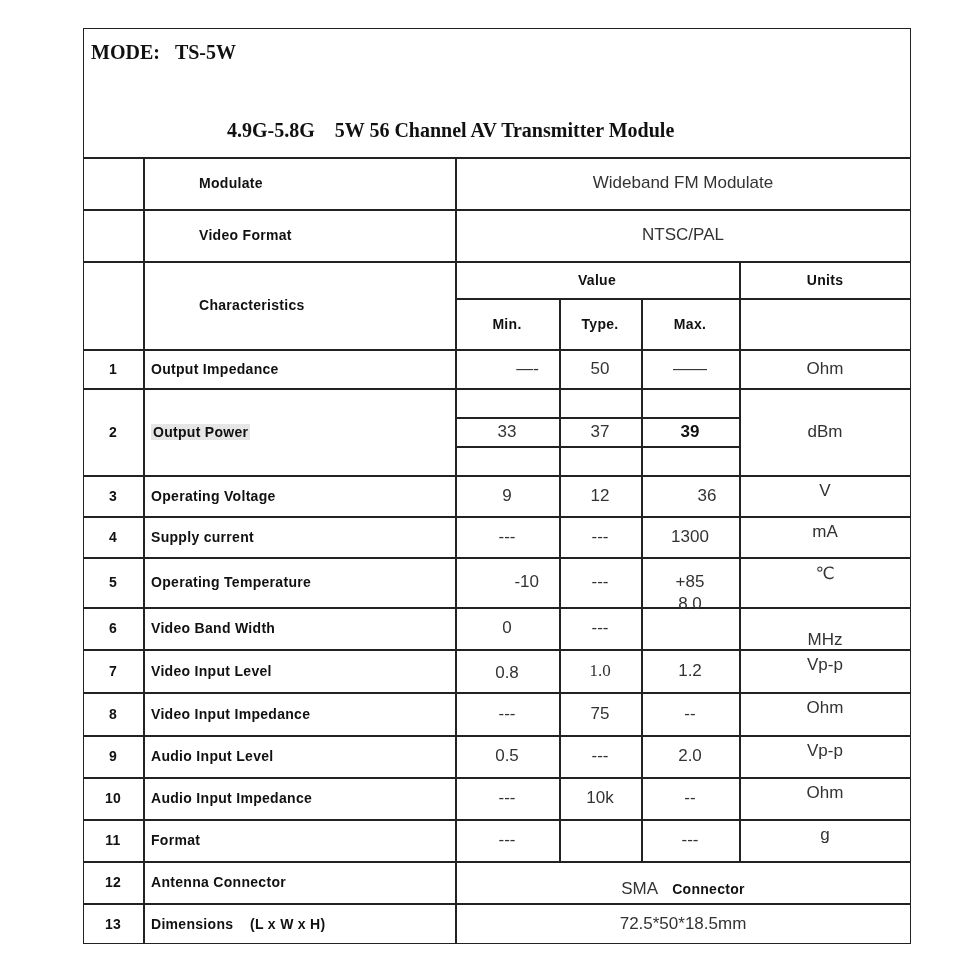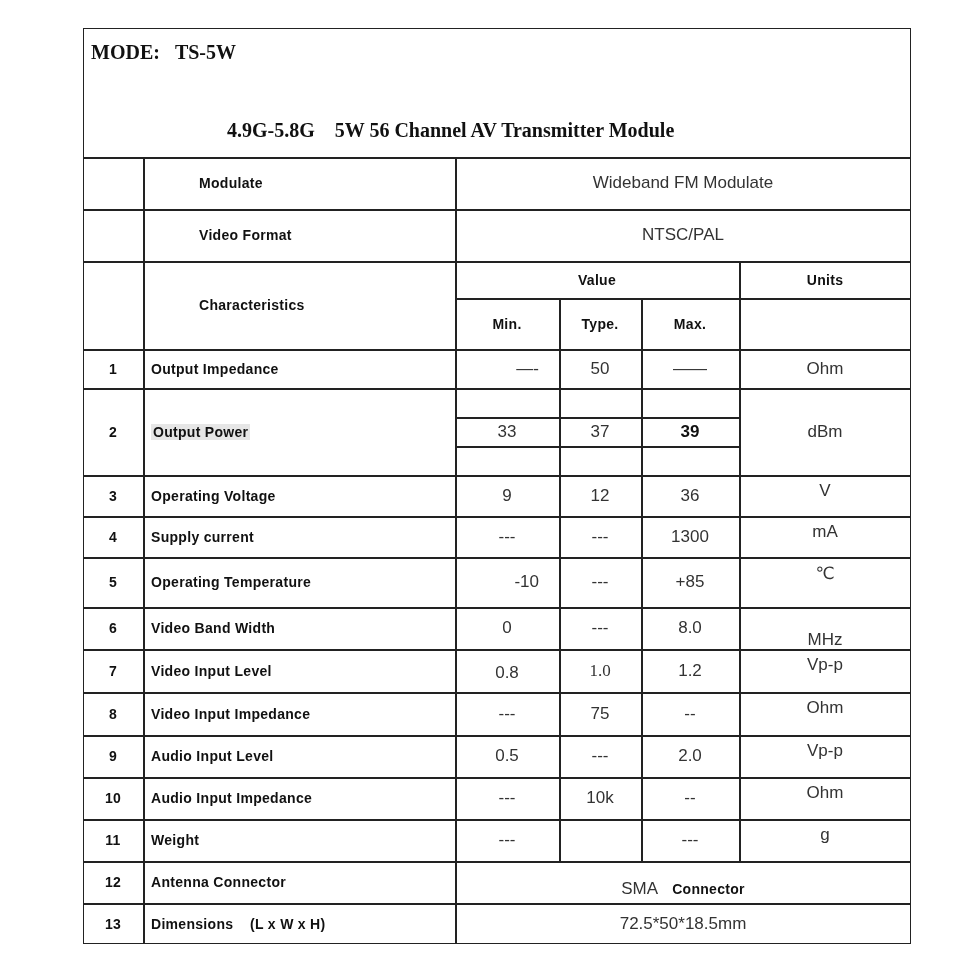--- a/index.html
+++ b/index.html
@@ -83,21 +83,21 @@
       <div class="cell c sans" style="left: 455px; top: 388px; width: 104px; height: 87px;">33</div>
       <div class="cell c sans" style="left: 559px; top: 388px; width: 82px; height: 87px;">37</div>
       <div class="cell c sans" style="left: 641px; top: 388px; width: 98px; height: 87px; font-weight: bold; color: rgb(17, 17, 17);">39</div>
       <div class="cell c sans" style="left: 739px; top: 388px; width: 172px; height: 87px;">dBm</div>
     </div>
     <div>
       <div class="cell c sansb" style="left: 83px; top: 475px; width: 60px; height: 41px;">3</div>
       <div class="cell l sansb" style="left: 151px; top: 475px; height: 41px;">Operating Voltage</div>
       <div class="cell c sans" style="left: 455px; top: 475px; width: 104px; height: 41px;">9</div>
       <div class="cell c sans" style="left: 559px; top: 475px; width: 82px; height: 41px;">12</div>
-      <div class="cell c sans" style="left: 641px; top: 475px; width: 98px; height: 41px;">36</div>
+      <div class="cell c sans" style="left: 641px; top: 475px; width: 98px; height: 41px; padding-left: 17px;">36</div>
       <div class="cell c sans" style="left: 739px; top: 475px; width: 172px; height: 41px; align-items: flex-start; padding-top: 6px; box-sizing: border-box;">V</div>
     </div>
     <div>
       <div class="cell c sansb" style="left: 83px; top: 516px; width: 60px; height: 41px;">4</div>
       <div class="cell l sansb" style="left: 151px; top: 516px; height: 41px;">Supply current</div>
       <div class="cell c sans" style="left: 455px; top: 516px; width: 104px; height: 41px;">---</div>
       <div class="cell c sans" style="left: 559px; top: 516px; width: 82px; height: 41px;">---</div>
       <div class="cell c sans" style="left: 641px; top: 516px; width: 98px; height: 41px;">1300</div>
       <div class="cell c sans" style="left: 739px; top: 516px; width: 172px; height: 41px; align-items: flex-start; padding-top: 6px; box-sizing: border-box;">mA</div>
     </div>
@@ -107,21 +107,21 @@
       <div class="cell c sans" style="left: 455px; top: 557px; width: 104px; height: 50px; justify-content: flex-end; padding-right: 20px; box-sizing: border-box; padding-left: 24px;">-10</div>
       <div class="cell c sans" style="left: 559px; top: 557px; width: 82px; height: 50px;">---</div>
       <div class="cell c sans" style="left: 641px; top: 557px; width: 98px; height: 50px;">+85</div>
       <div class="cell c sans" style="left: 739px; top: 557px; width: 172px; height: 50px; align-items: flex-start; padding-top: 6px; box-sizing: border-box;">℃</div>
     </div>
     <div>
       <div class="cell c sansb" style="left: 83px; top: 607px; width: 60px; height: 42px;">6</div>
       <div class="cell l sansb" style="left: 151px; top: 607px; height: 42px;">Video Band Width</div>
       <div class="cell c sans" style="left: 455px; top: 607px; width: 104px; height: 42px;">0</div>
       <div class="cell c sans" style="left: 559px; top: 607px; width: 82px; height: 42px;">---</div>
-      <div class="cell c sans" style="left: 641px; top: 607px; width: 98px; height: 42px;">8.0</div>
+      <div class="cell c sans" style="left: 641px; top: 583px; width: 98px; height: 42px;">8.0</div>
       <div class="cell c sans" style="left: 739px; top: 607px; width: 172px; height: 42px; align-items: flex-start; padding-top: 23px; box-sizing: border-box;">MHz</div>
     </div>
     <div>
       <div class="cell c sansb" style="left: 83px; top: 649px; width: 60px; height: 43px;">7</div>
       <div class="cell l sansb" style="left: 151px; top: 649px; height: 43px;">Video Input Level</div>
       <div class="cell c sans" style="left: 455px; top: 649px; width: 104px; height: 47px;">0.8</div>
       <div class="cell c sans" style="left: 559px; top: 649px; width: 82px; height: 43px; font-family: Liberation Serif, serif;">1.0</div>
       <div class="cell c sans" style="left: 641px; top: 649px; width: 98px; height: 43px;">1.2</div>
       <div class="cell c sans" style="left: 739px; top: 649px; width: 172px; height: 43px; align-items: flex-start; padding-top: 6px; box-sizing: border-box;">Vp-p</div>
     </div>
@@ -144,21 +144,21 @@
     <div>
       <div class="cell c sansb" style="left: 83px; top: 777px; width: 60px; height: 42px;">10</div>
       <div class="cell l sansb" style="left: 151px; top: 777px; height: 42px;">Audio Input Impedance</div>
       <div class="cell c sans" style="left: 455px; top: 777px; width: 104px; height: 42px;">---</div>
       <div class="cell c sans" style="left: 559px; top: 777px; width: 82px; height: 42px;">10k</div>
       <div class="cell c sans" style="left: 641px; top: 777px; width: 98px; height: 42px;">--</div>
       <div class="cell c sans" style="left: 739px; top: 777px; width: 172px; height: 42px; align-items: flex-start; padding-top: 6px; box-sizing: border-box;">Ohm</div>
     </div>
     <div>
       <div class="cell c sansb" style="left: 83px; top: 819px; width: 60px; height: 42px;">11</div>
-      <div class="cell l sansb" style="left: 151px; top: 819px; height: 42px;">Weight</div>
+      <div class="cell l sansb" style="left: 151px; top: 819px; height: 42px;">Format</div>
       <div class="cell c sans" style="left: 455px; top: 819px; width: 104px; height: 42px;">---</div>
       <div class="cell c sans" style="left: 559px; top: 819px; width: 82px; height: 42px;"></div>
       <div class="cell c sans" style="left: 641px; top: 819px; width: 98px; height: 42px;">---</div>
       <div class="cell c sans" style="left: 739px; top: 819px; width: 172px; height: 42px; align-items: flex-start; padding-top: 6px; box-sizing: border-box;">g</div>
     </div>
     <div>
       <div class="cell c sansb" style="left: 83px; top: 861px; width: 60px; height: 42px;">12</div>
       <div class="cell l sansb" style="left: 151px; top: 861px; height: 42px; white-space: pre;">Antenna Connector</div>
       <div class="cell c sans" style="left: 455px; top: 861px; width: 456px; height: 56px; justify-content: center;">
         <span>SMA</span>

